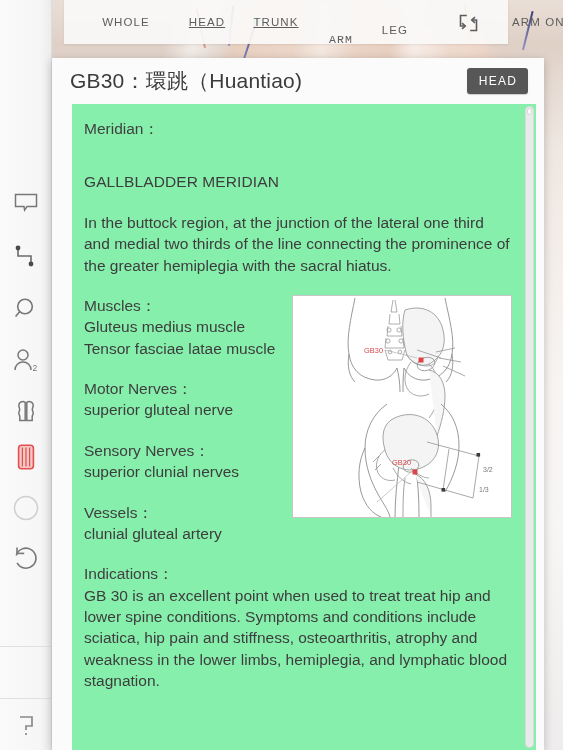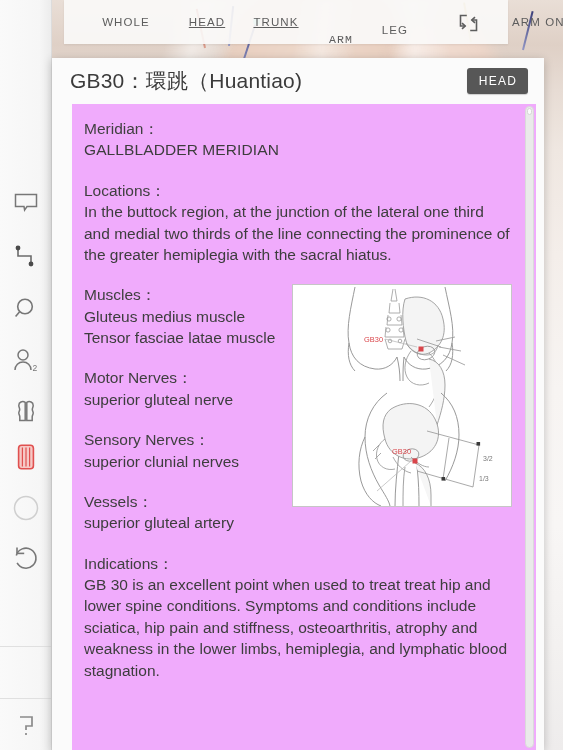--- a/index.html
+++ b/index.html
@@ -162,21 +162,21 @@
     font-family: "Liberation Sans", sans-serif;
     font-size: 12px;
     letter-spacing: 1.2px;
     padding: 6px 11px 6px 12px;
     cursor: pointer;
     box-shadow: 0 1px 1px rgba(0,0,0,.18);
   }
   #modal-body {
     flex: 1 1 auto;
     margin: 0 8px 0 20px;
-    background: #f0abfc;
+    background: #86efac;
     position: relative;
     overflow: hidden;
     padding: 14px 13px 0 0;
   }
   #modal-scrollarea {
     position: absolute;
     left: 0; top: 0; right: 12px; bottom: 0;
     padding: 14px 12px 16px 12px;
     overflow: hidden;
   }
@@ -203,21 +203,21 @@
     font-size: 15.5px;
     color: #404040;
     line-height: 1.38;
   }
   .field-value {
     font-size: 15.5px;
     color: #3d3d3d;
     line-height: 1.38;
     white-space: pre-line;
   }
-  .field-value.caps { letter-spacing: .1px; }
+  .field-value.caps { letter-spacing: .1px; margin-top: 32px; }
 
   #content-flow { position: relative; }
 
   
   #figure {
     float: right;
     width: 220px;
     height: 223px;
     background: #ffffff;
     border: 1px solid #c6c6c6;
@@ -350,21 +350,20 @@
     <div id="modal-body">
       <div id="modal-scrollarea">
         <div id="content-flow" class="clearfix">
 
           <div class="field">
             <div class="field-label">Meridian：</div>
             <div class="field-value caps">GALLBLADDER MERIDIAN</div>
           </div>
 
           <div class="field">
-            <div class="field-label">Locations：</div>
             <div class="field-value">In the buttock region, at the junction of the lateral one third and medial two thirds of the line connecting the prominence of the greater hemiplegia with the sacral hiatus.</div>
           </div>
 
           <div id="figure">
             <svg width="218" height="221" viewBox="0 0 218 221">
               <rect x="0" y="0" width="218" height="221" fill="#ffffff"></rect>
 
               <g fill="none" stroke="#8d8d8d" stroke-width="0.9">
                 <path d="M62 2 C58 22 53 42 56 58 C58 72 66 82 82 84 C92 85 100 80 104 72"></path>
                 <path d="M152 2 C156 22 162 42 159 58 C157 72 149 82 133 84 C123 85 115 80 111 72"></path>
@@ -463,21 +462,21 @@
             <div class="field-value">superior gluteal nerve</div>
           </div>
 
           <div class="field">
             <div class="field-label">Sensory Nerves：</div>
             <div class="field-value">superior clunial nerves</div>
           </div>
 
           <div class="field">
             <div class="field-label">Vessels：</div>
-            <div class="field-value">superior gluteal artery</div>
+            <div class="field-value">clunial gluteal artery</div>
           </div>
 
           <div class="field">
             <div class="field-label">Indications：</div>
             <div class="field-value">GB 30 is an excellent point when used to treat treat hip and lower spine conditions. Symptoms and conditions include sciatica, hip pain and stiffness, osteoarthritis, atrophy and weakness in the lower limbs, hemiplegia, and lymphatic blood stagnation.</div>
           </div>
 
         </div>
       </div>
 

